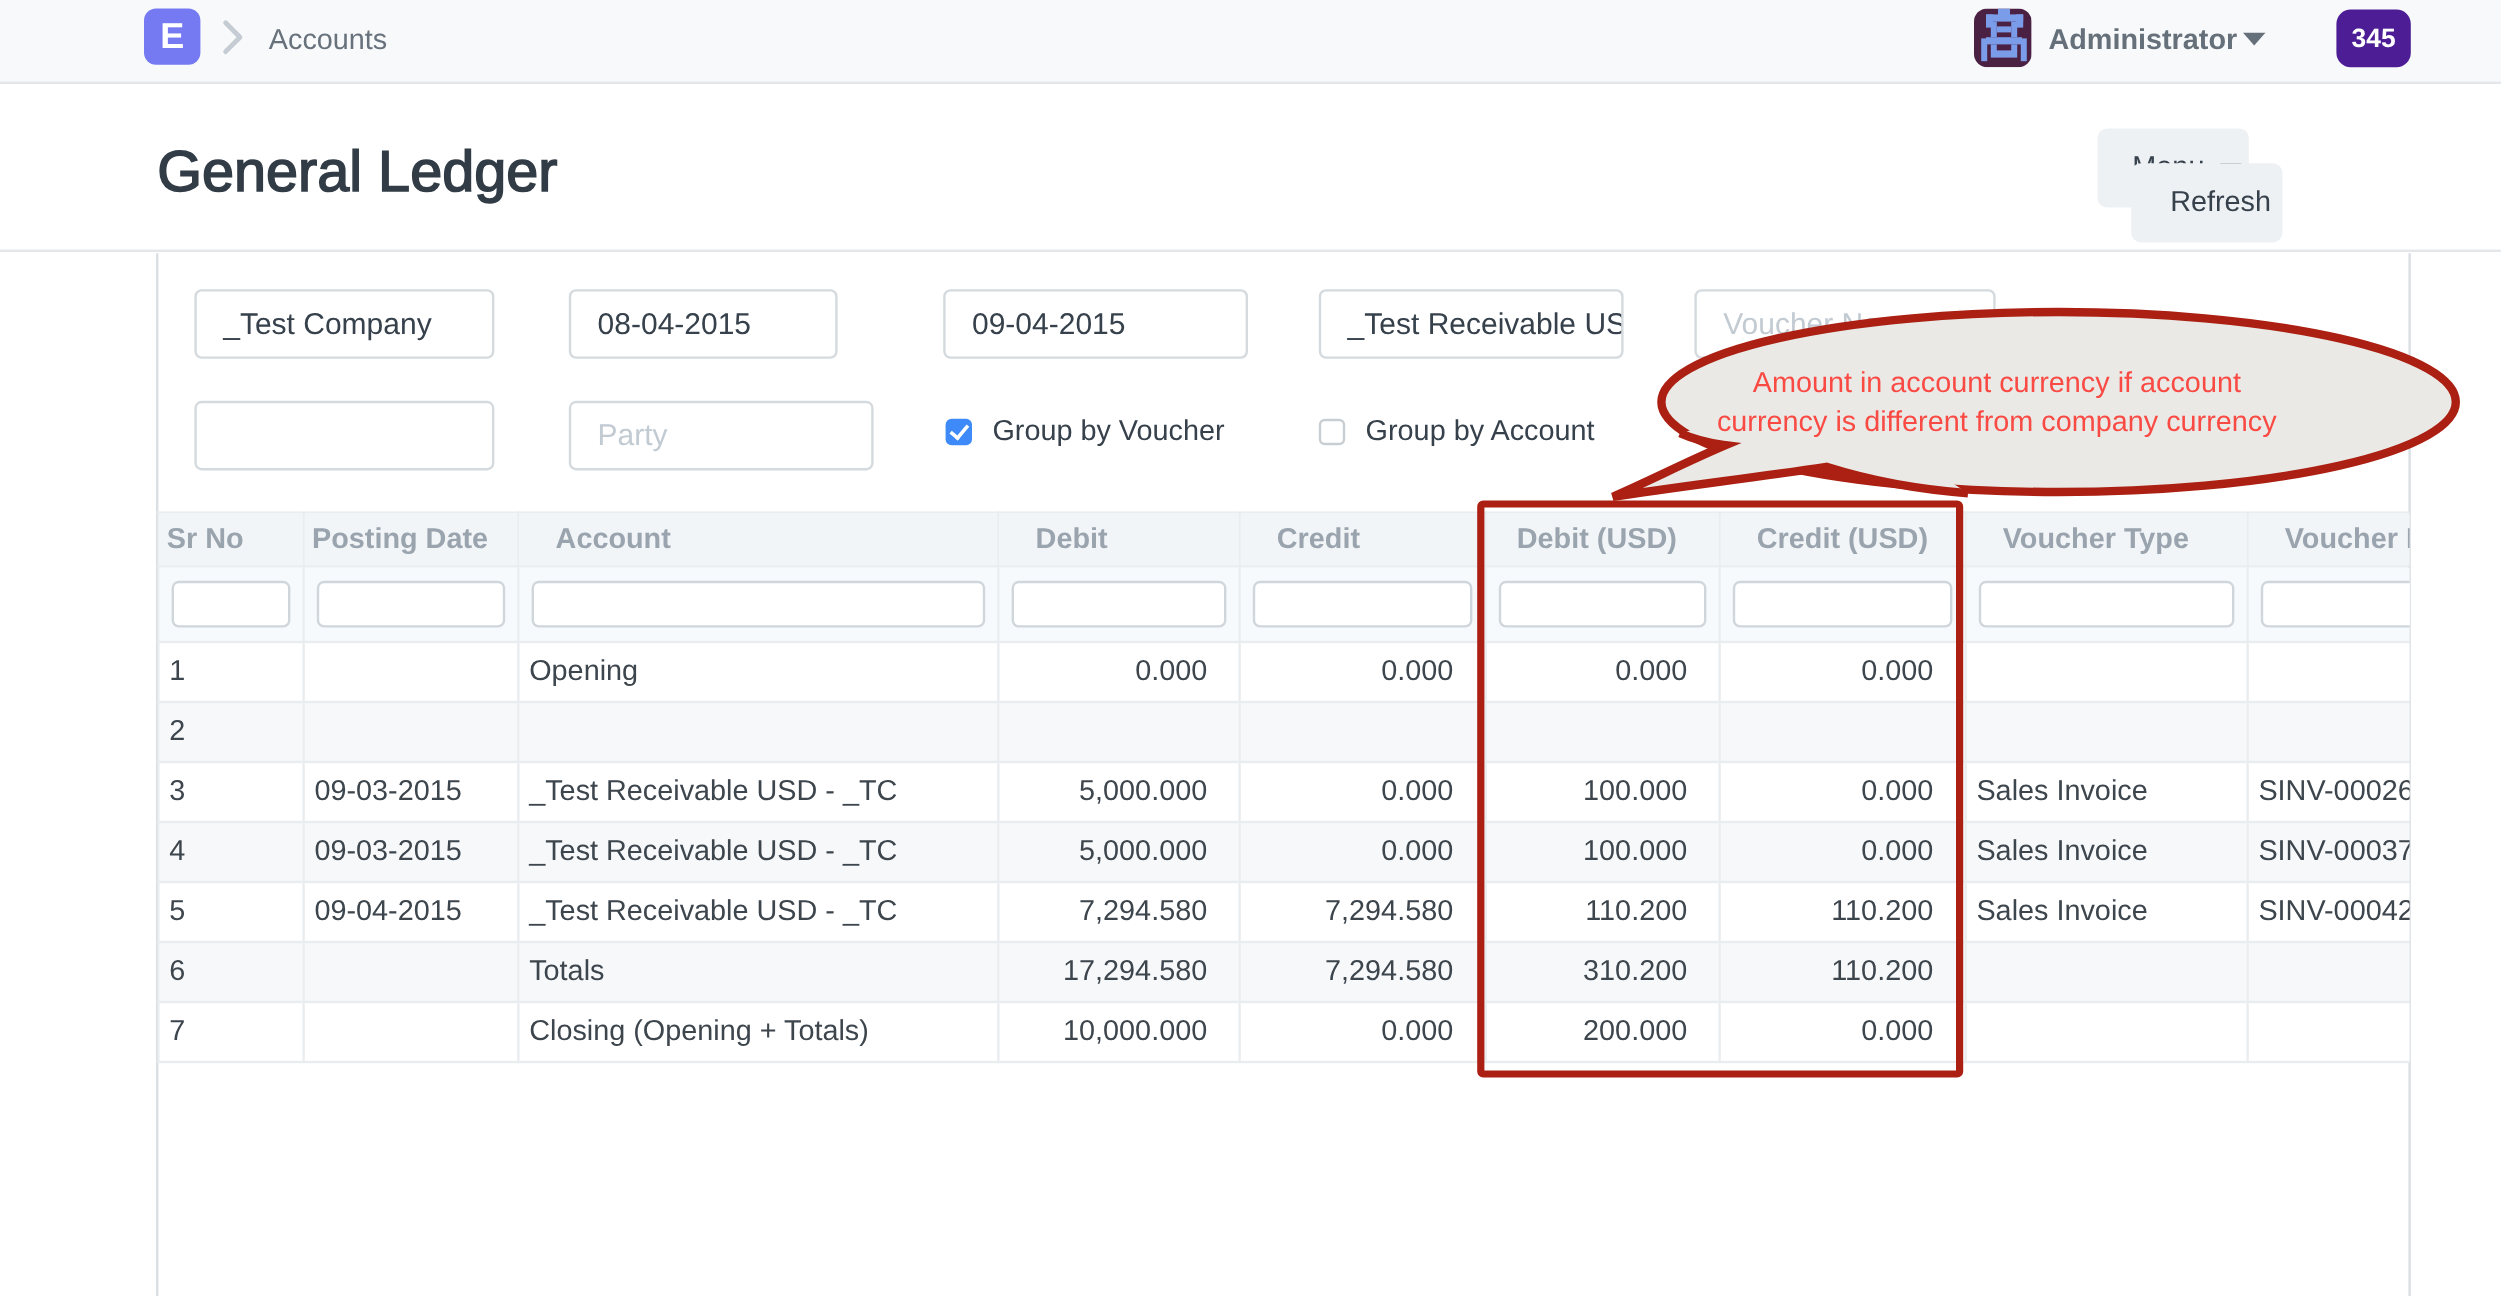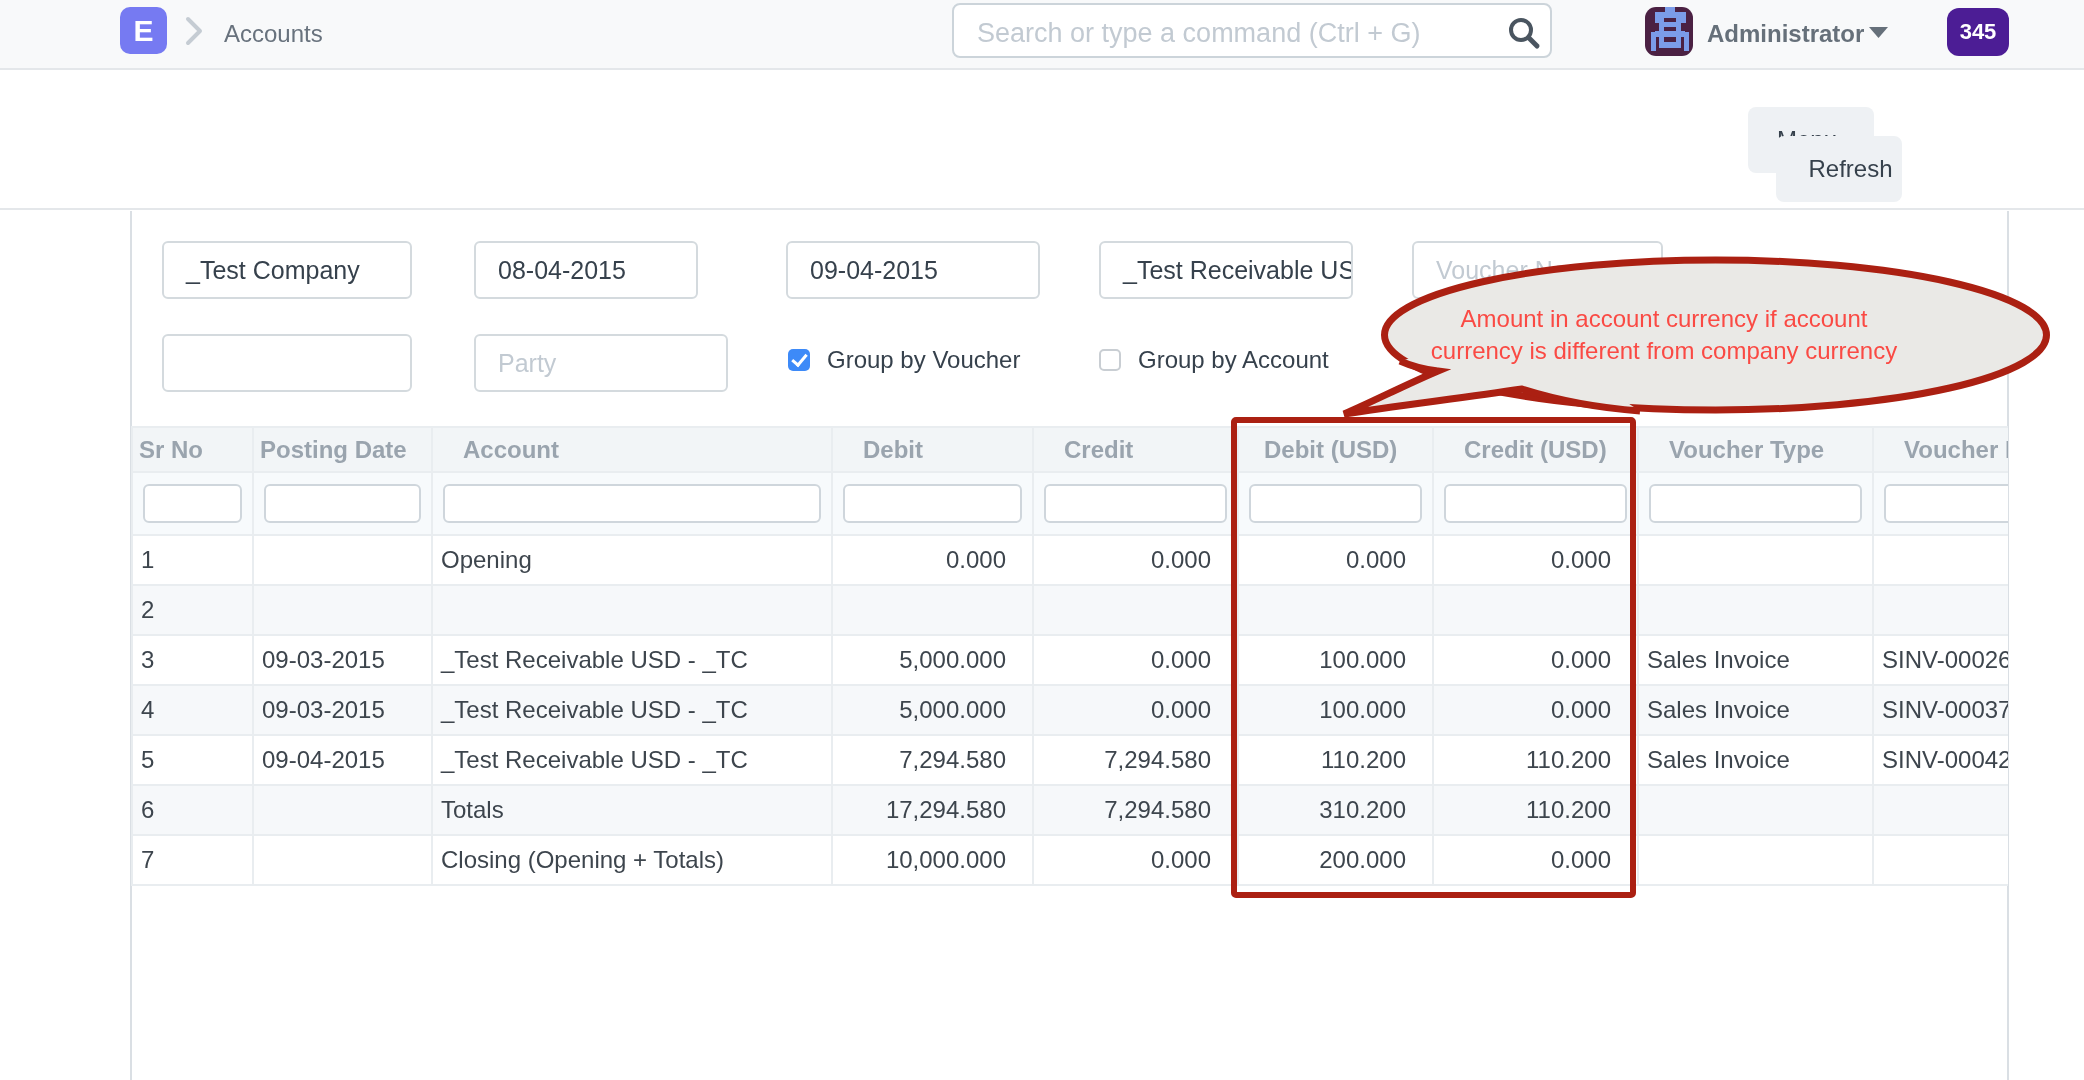--- a/index.html
+++ b/index.html
@@ -69,27 +69,20 @@
   #overlay { position:absolute; left:0; top:0; width:2084px; height:1080px; pointer-events:none; }
 </style>
 </head>
 <body>
 <div id="navbar">
   <div id="logo">E</div>
   <svg class="abs" style="left:183px;top:16px" width="24" height="30" viewBox="0 0 24 30">
     <path d="M5 3 L17 15 L5 27" fill="none" stroke="#c5ccd3" stroke-width="4" stroke-linecap="round" stroke-linejoin="round"></path>
   </svg>
   <div id="crumb">Accounts</div>
-  <div id="searchbox">
-    <div class="ph">Search or type a command (Ctrl + G)</div>
-    <svg class="abs" style="left:553px;top:11px" width="36" height="36" viewBox="0 0 36 36">
-      <circle cx="14" cy="14" r="10" fill="none" stroke="#4a5560" stroke-width="4"></circle>
-      <path d="M21.5 21.5 L30 30" stroke="#4a5560" stroke-width="5" stroke-linecap="round"></path>
-    </svg>
-  </div>
   <svg class="abs" style="left:1645px;top:7px" width="48" height="49" viewBox="0 0 48 49">
     <rect x="0" y="0" width="48" height="49" rx="11" fill="#4b2143"></rect>
     <g fill="#7b9ce9">
       <rect x="20" y="0" width="10" height="7"></rect>
       <rect x="10" y="5" width="31" height="6"></rect>
       <rect x="10" y="5" width="6" height="11"></rect>
       <rect x="35" y="5" width="6" height="11"></rect>
       <rect x="14" y="11" width="5" height="13"></rect>
       <rect x="31" y="11" width="5" height="13"></rect>
       <rect x="19" y="15" width="12" height="5"></rect>
@@ -102,20 +95,21 @@
     </g>
   </svg>
   <div id="admin">Administrator</div>
   <svg class="abs" style="left:1869px;top:27px" width="21" height="12" viewBox="0 0 21 12">
     <path d="M0 0 L19 0 L9.5 11 Z" fill="#66707a"></path>
   </svg>
   <div id="badge">345</div>
 </div>
 
 <div id="pagehead">
+  <div id="title">General Ledger</div>
   <div class="btn" id="btn-menu">Menu<span class="caret"></span></div>
   <div class="btn" id="btn-refresh">Refresh</div>
 </div>
 
 <div id="leftline"></div>
 <div id="rightline"></div>
 
 <div class="finput" style="left:162px; top:241px; width:250px;">_Test Company</div>
 <div class="finput" style="left:474px; top:241px; width:224px;">08-04-2015</div>
 <div class="finput" style="left:786px; top:241px; width:254px;">09-04-2015</div>

